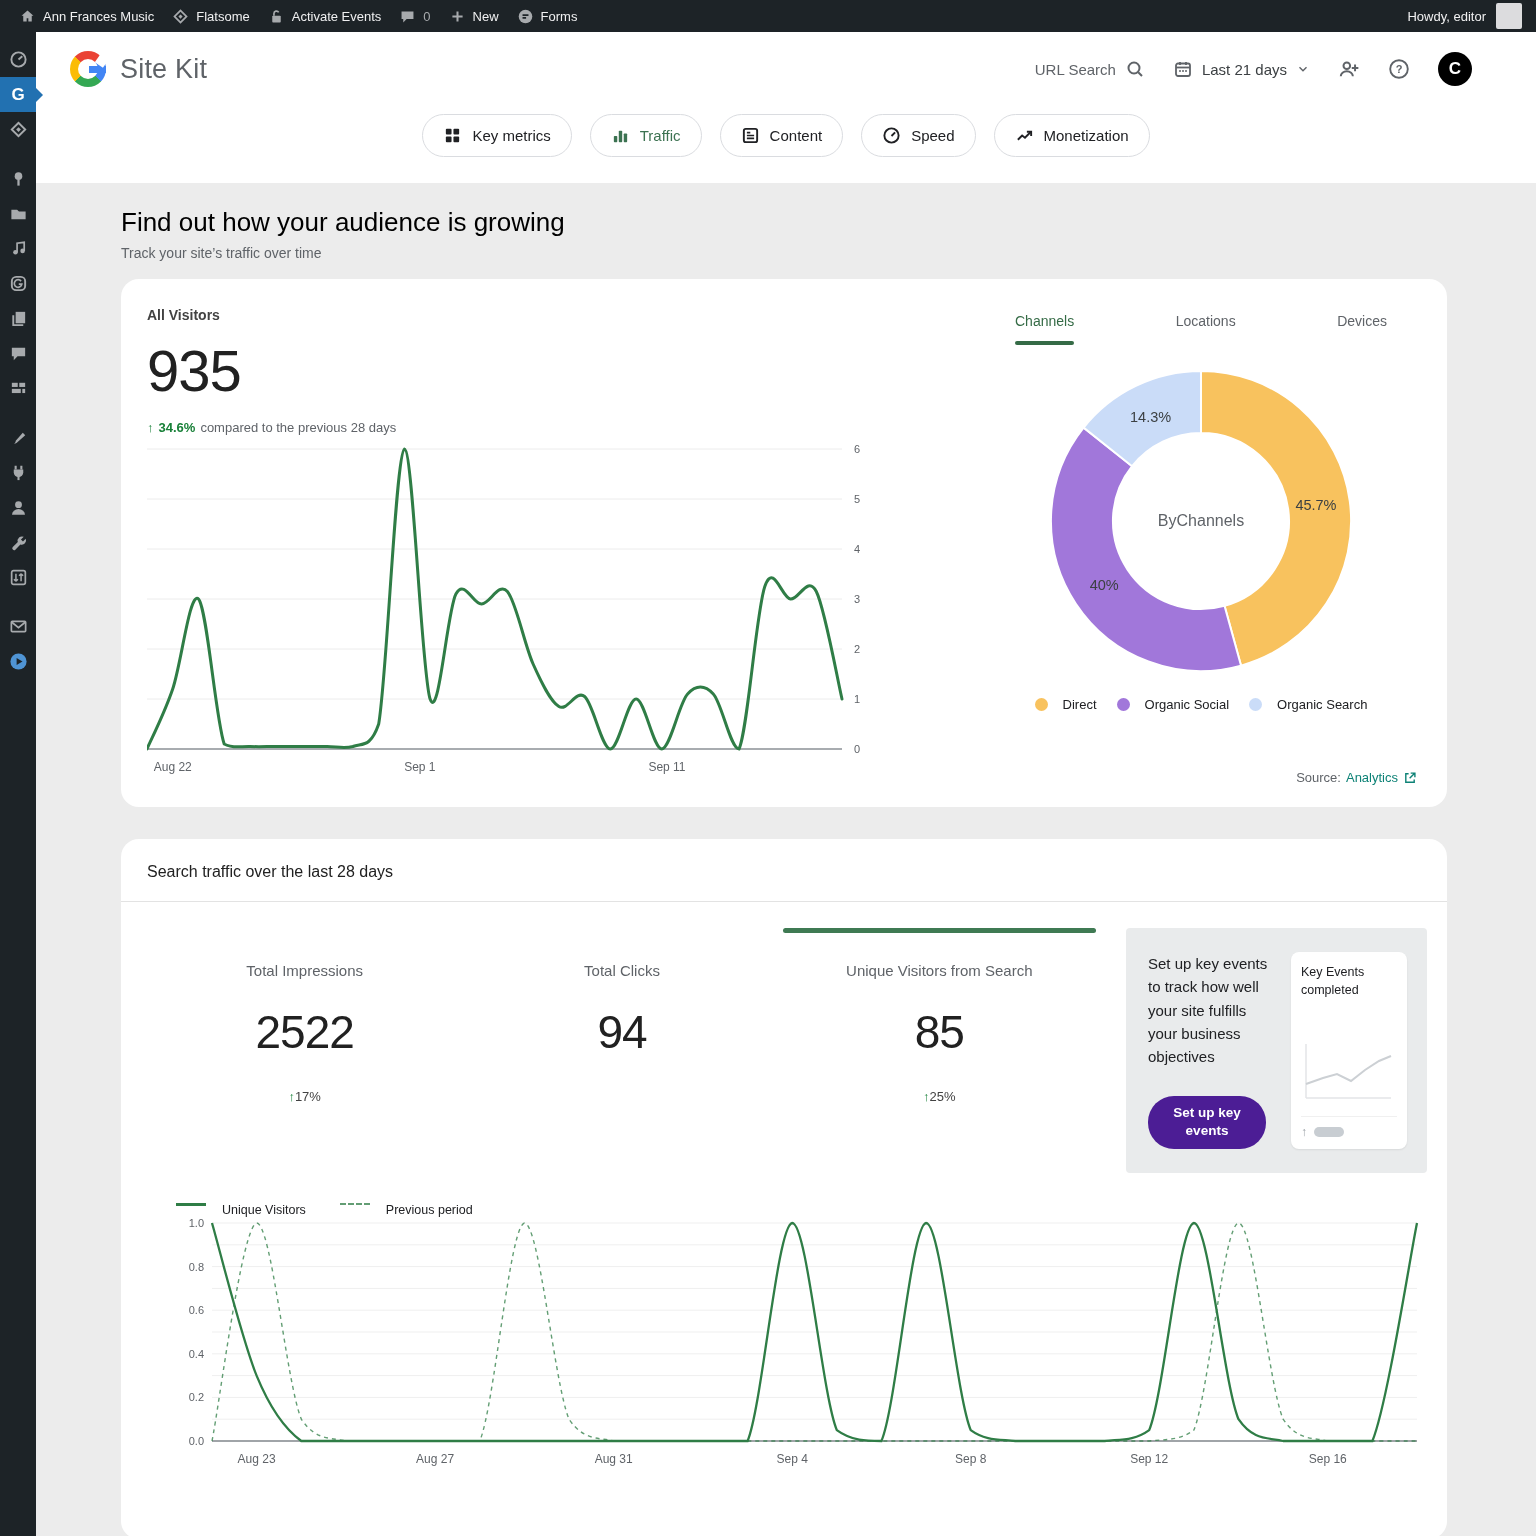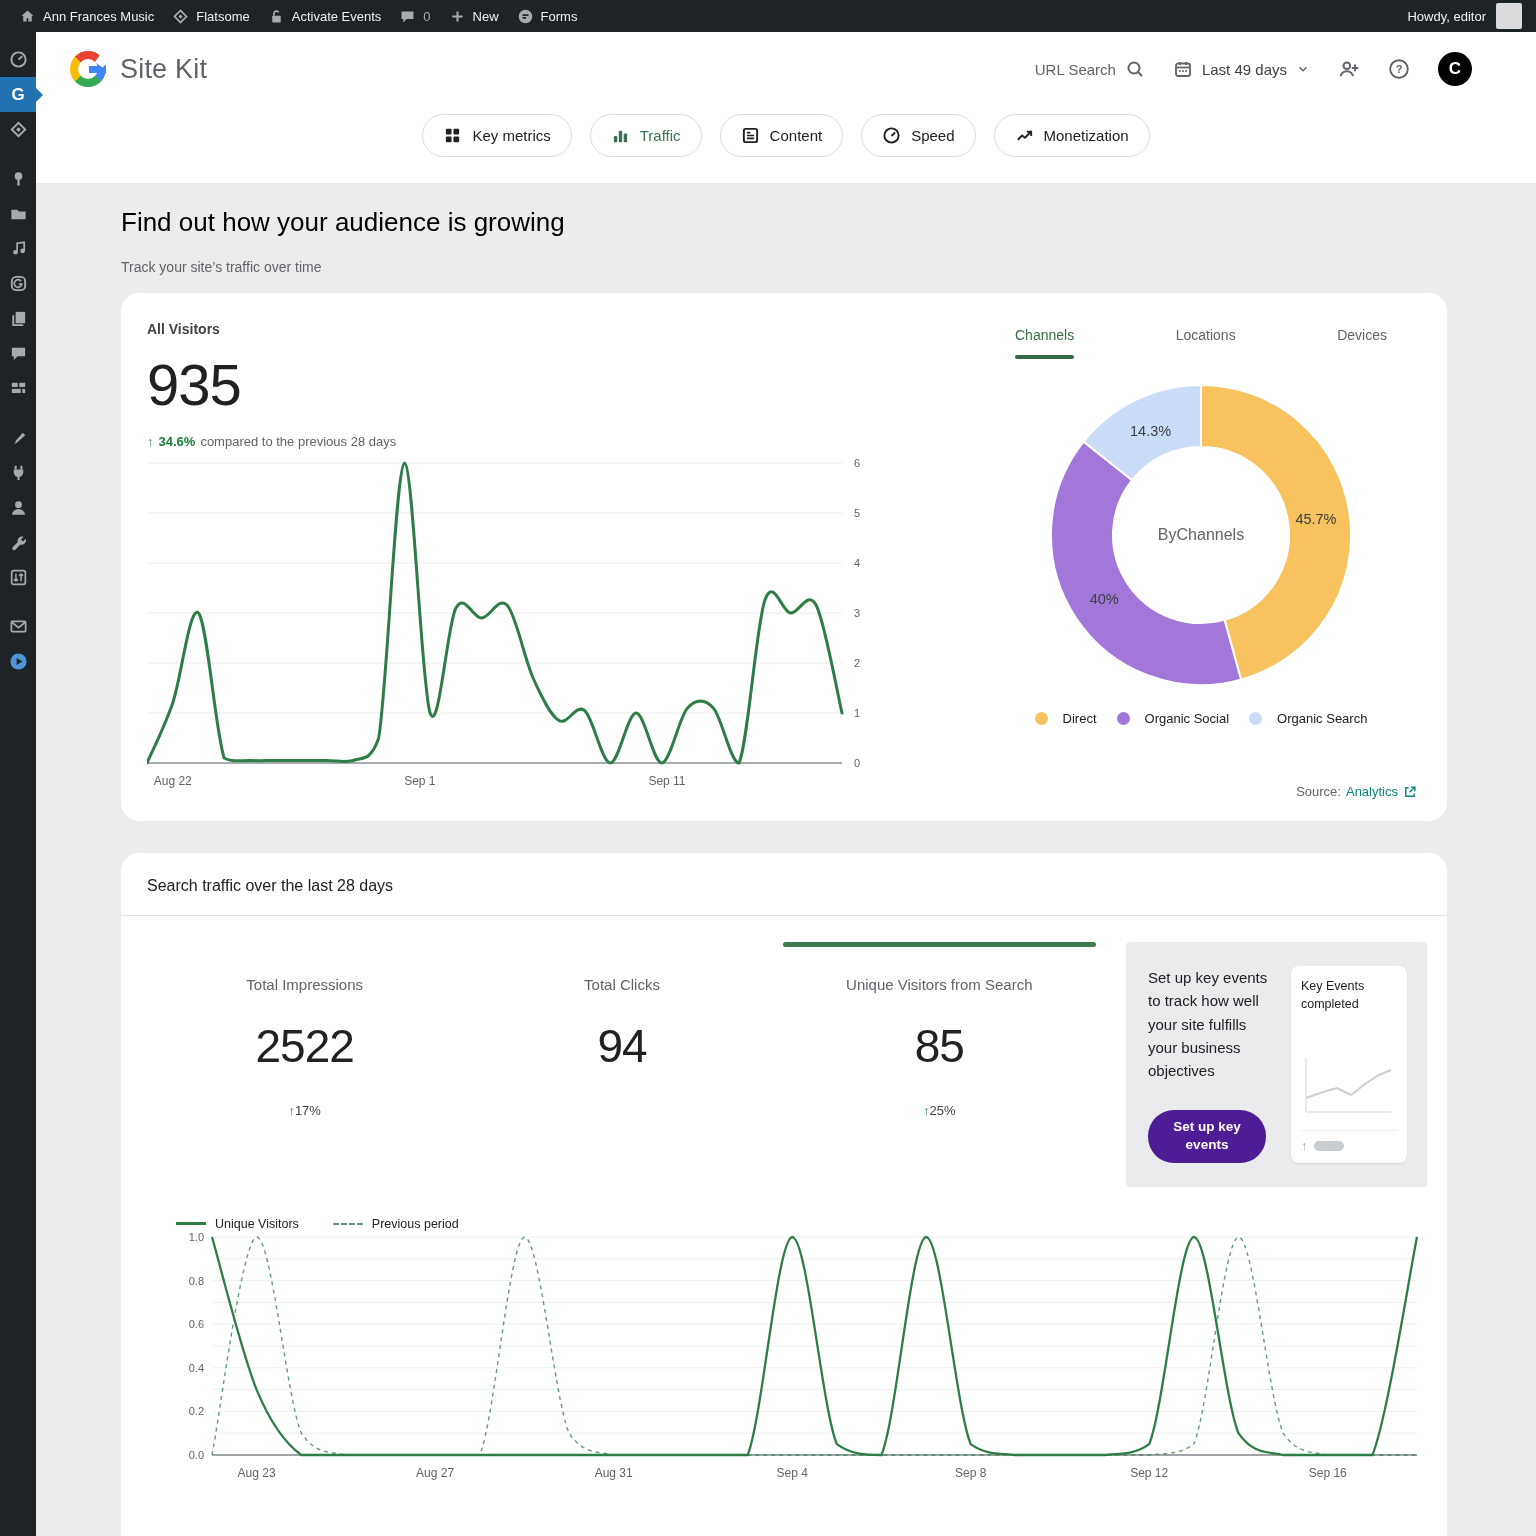--- a/index.html
+++ b/index.html
@@ -43,21 +43,21 @@
     align-items:center;justify-content:center;font-weight:bold;font-size:17px;cursor:pointer}
   
   .sk-nav{display:flex;justify-content:center;gap:18px;padding:8px 0 26px;background:#fff}
   .pill{display:flex;align-items:center;gap:10px;height:43px;padding:0 20px;border:1px solid #dadce0;
     border-radius:22px;background:#fff;font-size:15px;font-weight:500;color:#202124;cursor:pointer}
   .pill svg{width:19px;height:19px}
   .pill.active{color:#3c7251}
   
   .page-head{padding:24px 89px 18px 85px}
   .page-title{font-size:26px;color:#000000;font-weight:400;margin:0}
-  .page-sub{font-size:14px;color:#5f6368;margin-top:21px}
+  .page-sub{font-size:14px;color:#5f6368;margin-top:7px}
   
   .card{background:#fff;border-radius:18px;margin:0 89px 32px 85px}
   .card1{display:flex;gap:36px;padding:28px 30px 22px 26px}
   .c1-left{flex:1;min-width:0}
   .metric-label{font-size:14px;font-weight:bold;color:#424242}
   .metric-value{font-size:58px;color:#212121;margin:14px 0 16px;letter-spacing:-1px}
   .change-row{font-size:13px;color:#5f6368;display:flex;gap:5px;align-items:center}
   .chg-green{color:#188038;font-weight:bold}
   .c1-right{width:432px;display:flex;flex-direction:column}
   .donut-tabs{display:flex;justify-content:space-between;padding:0 14px;margin-top:6px}
@@ -98,21 +98,21 @@
     font-family:"Liberation Sans",sans-serif}
   .mini-card{width:116px;background:#fff;border-radius:8px;padding:12px 10px 10px;display:flex;
     flex-direction:column;box-shadow:0 1px 2px rgba(0,0,0,.08)}
   .mini-title{font-size:12.5px;color:#202124;line-height:1.4}
   .mini-spark{margin-top:auto}
   .mini-foot{display:flex;align-items:center;gap:7px;margin-top:10px;border-top:1px solid #f0f0f0;padding-top:8px}
   .mini-foot .arrow{color:#9aa0a6;font-size:12px}
   .mini-pill{width:30px;height:10px;border-radius:5px;background:#c8cdd2}
   
   .bc-legend{display:flex;gap:34px;align-items:center;margin:30px 0 0 30px;font-size:12.5px;color:#202124}
-  .bcl-item{display:flex;align-items:center;gap:9px}
+  .bcl-item{display:flex;align-items:flex-start;gap:16px}
   .ls-solid{width:30px;border-top:3px solid #2f7d46}
   .ls-dashed{width:30px;border-top:2px dashed #2f7d46;opacity:.75}
   svg text{font-family:"Liberation Sans",sans-serif}
 </style>
 </head>
 <body>
 
 <div class="admin-bar">
   <div class="ab-item">
     <svg viewBox="0 0 20 20">
@@ -285,21 +285,21 @@
         </div>
         <div class="hdr-group">
           <svg viewBox="0 0 20 20">
               <rect x="3" y="4.5" width="14" height="12.5" rx="2" fill="none" stroke="currentColor" stroke-width="1.8"></rect>
               <path d="M3 8.5 h14" stroke="currentColor" stroke-width="1.8"></path>
               <path d="M7 3 v3 M13 3 v3" stroke="currentColor" stroke-width="1.8"></path>
               <circle cx="7" cy="12" r="1" fill="currentColor"></circle>
               <circle cx="10" cy="12" r="1" fill="currentColor"></circle>
               <circle cx="13" cy="12" r="1" fill="currentColor"></circle>
             </svg>
-          <span class="date-label">Last 49 days</span>
+          <span class="date-label">Last 21 days</span>
           <svg viewBox="0 0 20 20" style="width:14px;height:14px">
               <path d="M5 7.5 l5 5 5-5" fill="none" stroke="currentColor" stroke-width="2"></path>
             </svg>
         </div>
         <svg viewBox="0 0 20 20" style="width:22px;height:22px;cursor:pointer">
             <circle cx="8" cy="7" r="3" fill="none" stroke="currentColor" stroke-width="1.8"></circle>
             <path d="M2.5 16.5 a5.5 4.5 0 0 1 11 0" fill="none" stroke="currentColor" stroke-width="1.8"></path>
             <path d="M15.5 6 v6 M12.5 9 h6" stroke="currentColor" stroke-width="1.8"></path>
           </svg>
         <svg viewBox="0 0 20 20" style="width:22px;height:22px;cursor:pointer">

